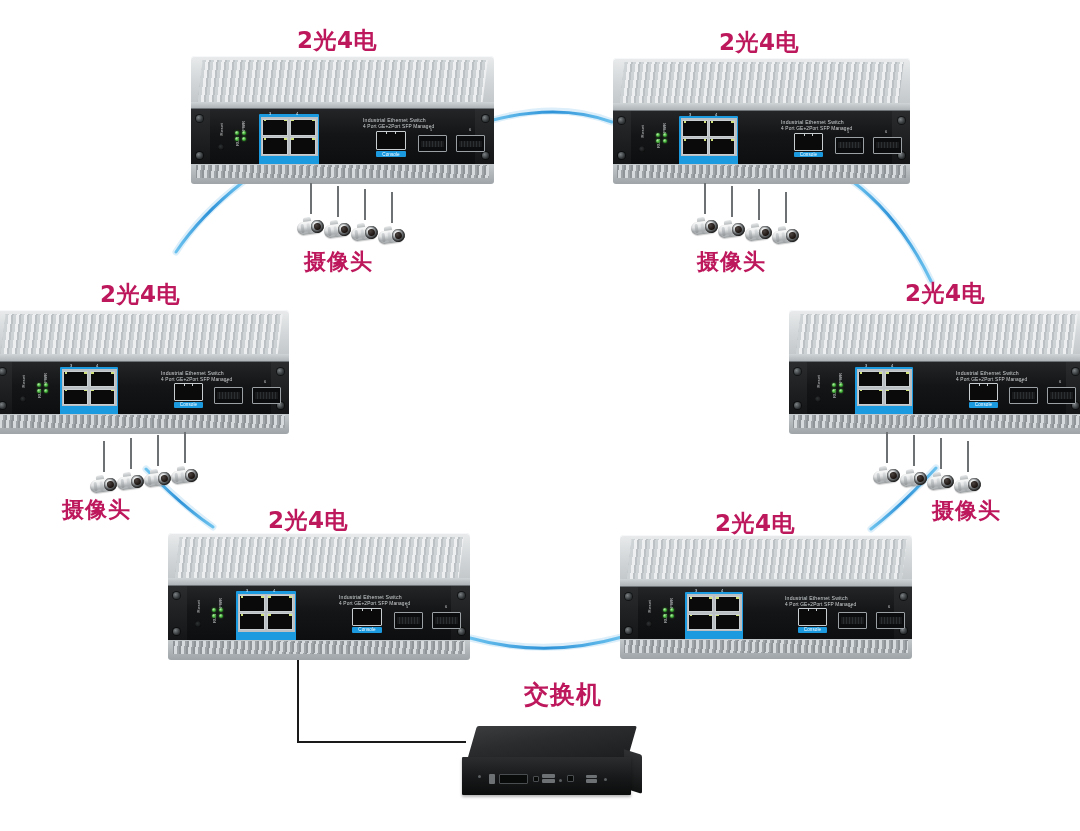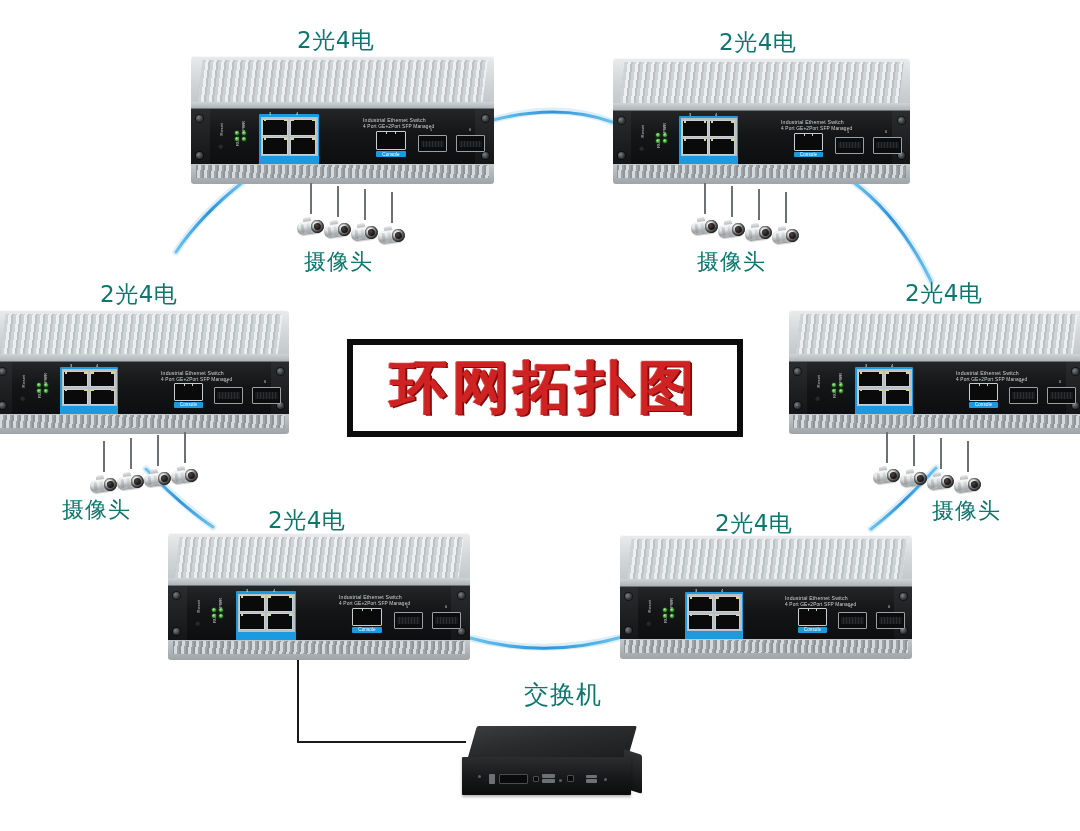--- a/index.html
+++ b/index.html
@@ -97,21 +97,21 @@
 
   
   .sw-bot{position:absolute;left:0;top:84%;width:100%;height:16%;
     background:linear-gradient(180deg,#c3c8cb,#9ea4a7);
     border-radius:0 0 3px 3px;overflow:hidden;}
   .sw-bot:after{content:"";position:absolute;left:1.5%;right:1.5%;top:6%;bottom:28%;
     background:repeating-linear-gradient(96deg,
       #8e9497 0 2px,#d6dadc 2px 5px,#9ea4a7 5px 7px);}
 
   
-  .cn-label{position:absolute;color:#0f766e;font-weight:normal;white-space:nowrap;
+  .cn-label{position:absolute;color:#be185d;font-weight:bold;white-space:nowrap;
     font-family:"DejaVu Sans","Liberation Sans",sans-serif;}
   .lbl-2g4d{font-size:23px;letter-spacing:.5px;}
   .lbl-cam{font-size:22px;letter-spacing:1px;}
   .lbl-sw{font-size:25px;letter-spacing:1px;}
 
   
   .camgroup{position:absolute;}
   .cam{position:absolute;}
   .cam-stalk{position:absolute;width:2px;background:#6e7173;left:50%;
     margin-left:-1px;top:0;}
@@ -187,23 +187,20 @@
 
     <path d="M936,468 Q900,505 871,529" stroke="#cfe8f7" stroke-width="7" fill="none" stroke-linecap="round" opacity=".75"></path>
     <path d="M936,468 Q900,507 871,529" stroke="url(#fiber)" stroke-width="3" fill="none" stroke-linecap="round"></path>
 
     <path d="M470,638 Q545,657 622,637" stroke="#cfe8f7" stroke-width="7" fill="none" stroke-linecap="round" opacity=".75"></path>
     <path d="M470,638 Q545,659 622,637" stroke="url(#fiber)" stroke-width="3" fill="none" stroke-linecap="round"></path>
 
     <path d="M298,660 L298,742 L466,742" stroke="#1a1a1a" stroke-width="2" fill="none"></path>
   </svg>
 
-  <div class="titleplate" style="left:347px;top:339px;width:396px;height:98px;">
-    <span class="titletxt">环网拓扑图</span>
-  </div>
 
   <div class="cn-label lbl-2g4d" style="left:297px;top:25px;">2光4电</div>
   <div class="switch" style="left:191px;top:56px;width:303px;height:128px;">
     <div class="sw-body">
       <div class="sw-top">
           <div class="fins"></div>
           <div class="sw-top-edge"></div>
         </div>
       <div class="sw-face">
         <div class="ear left">

